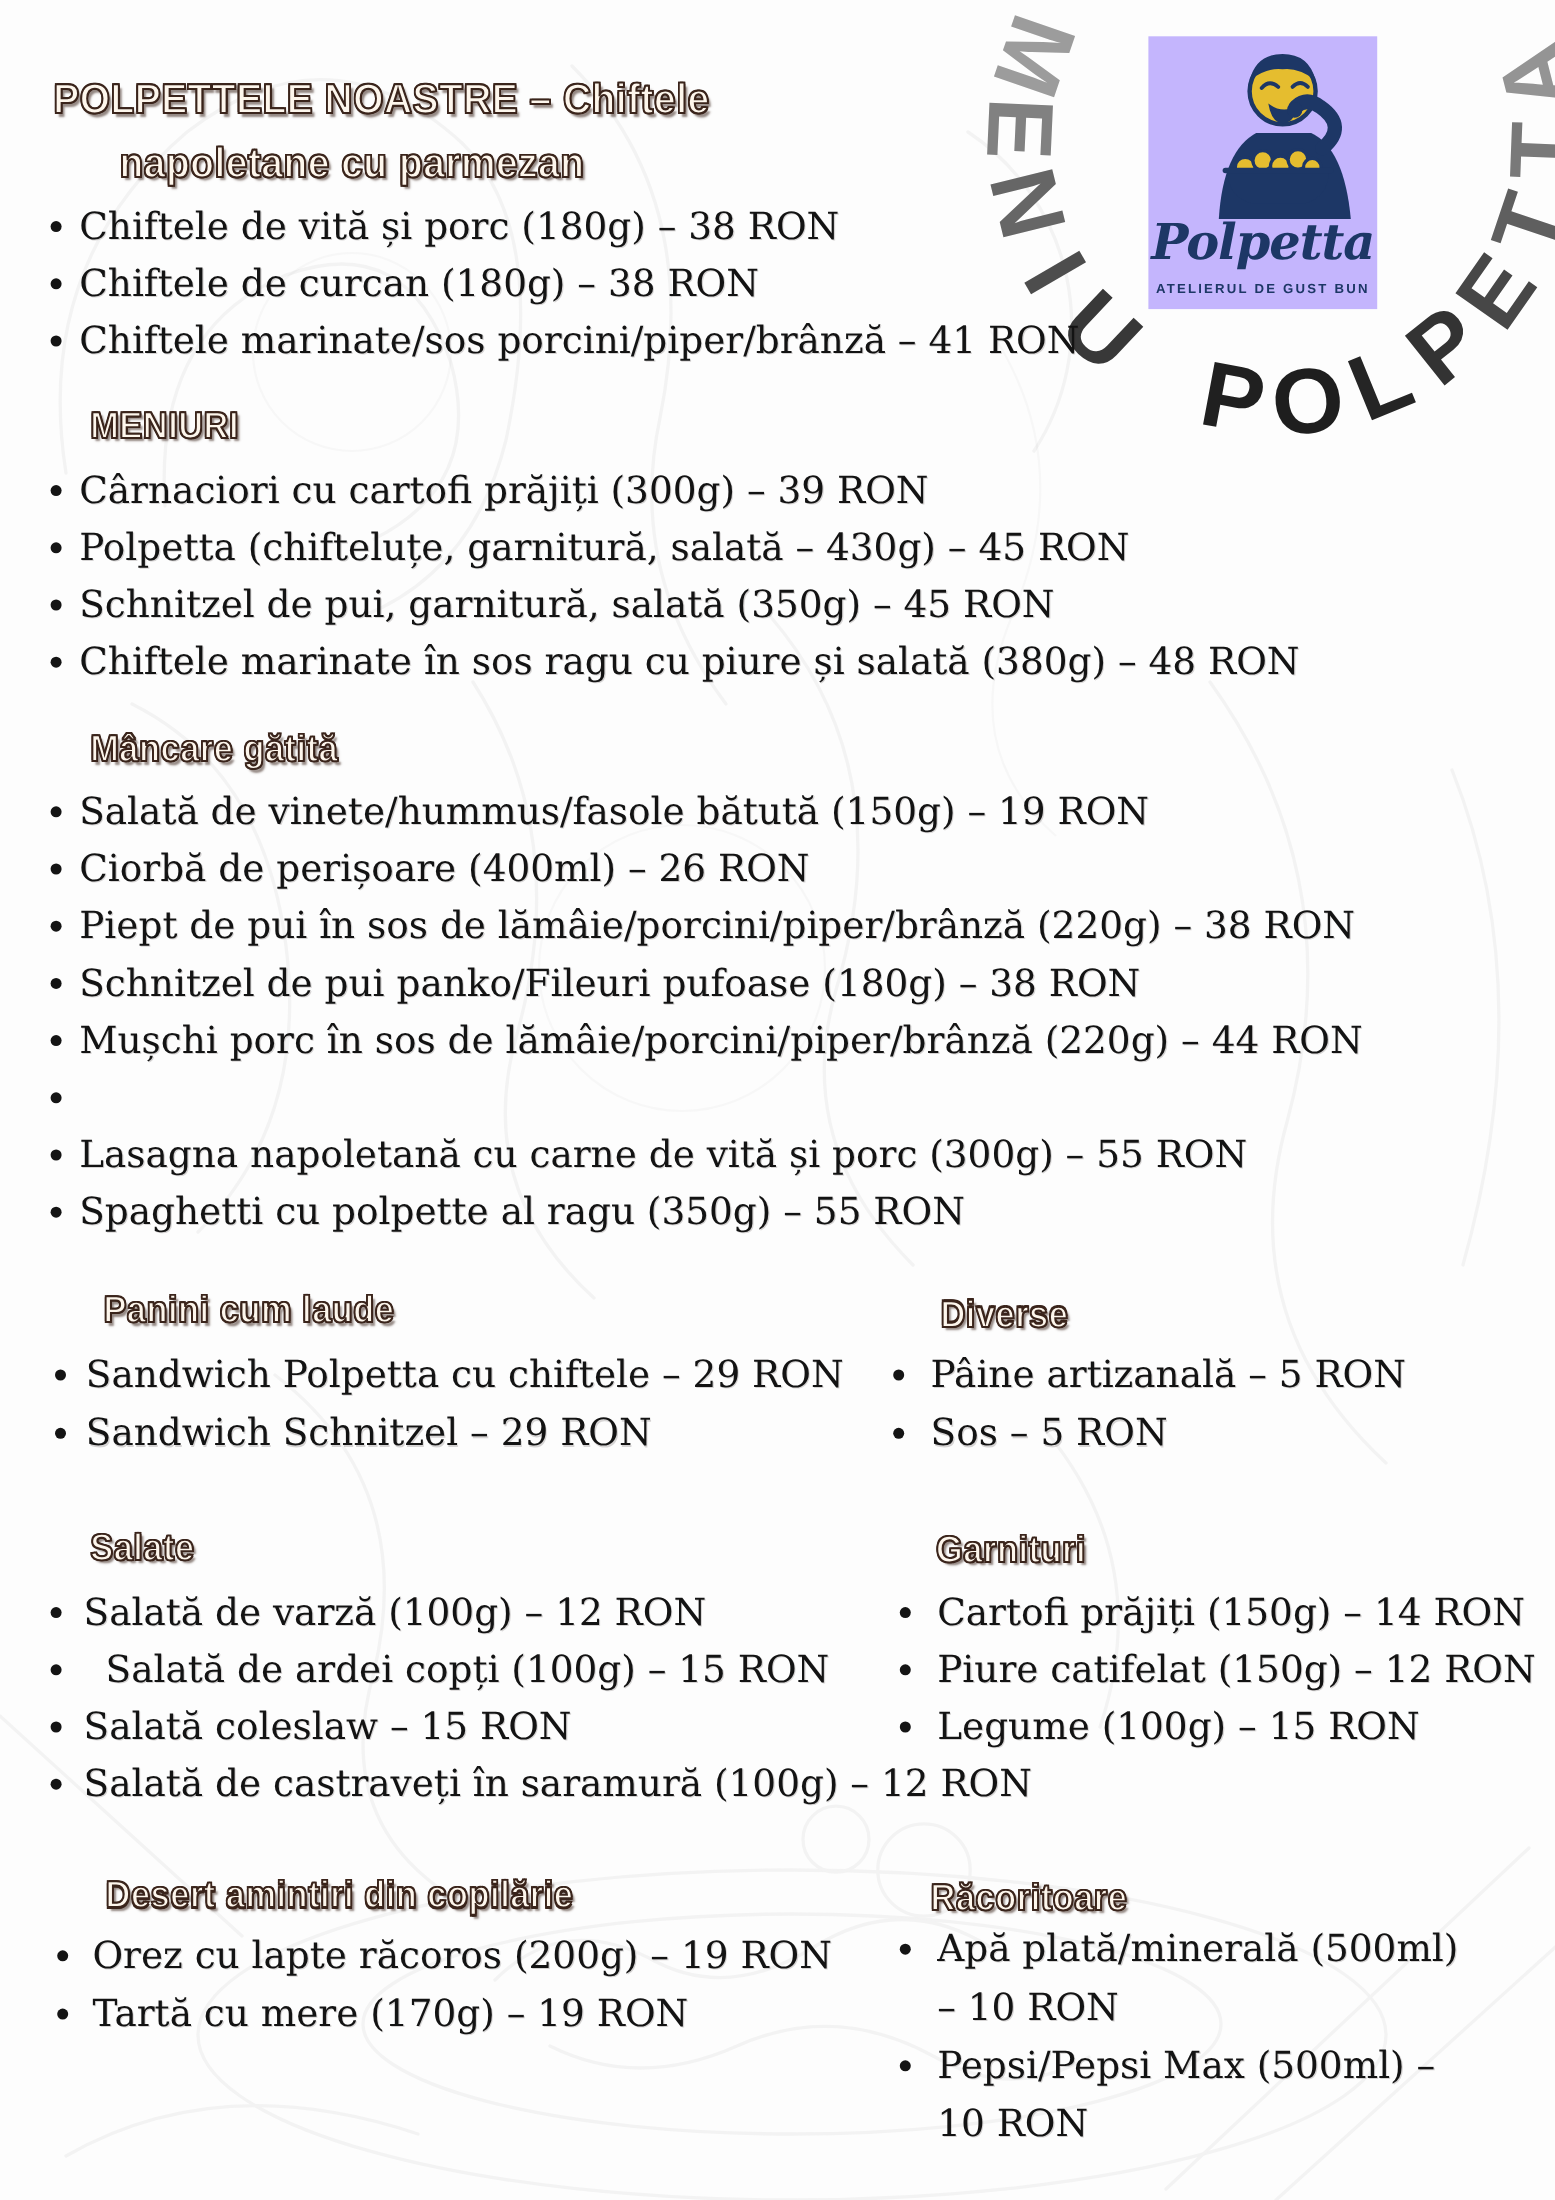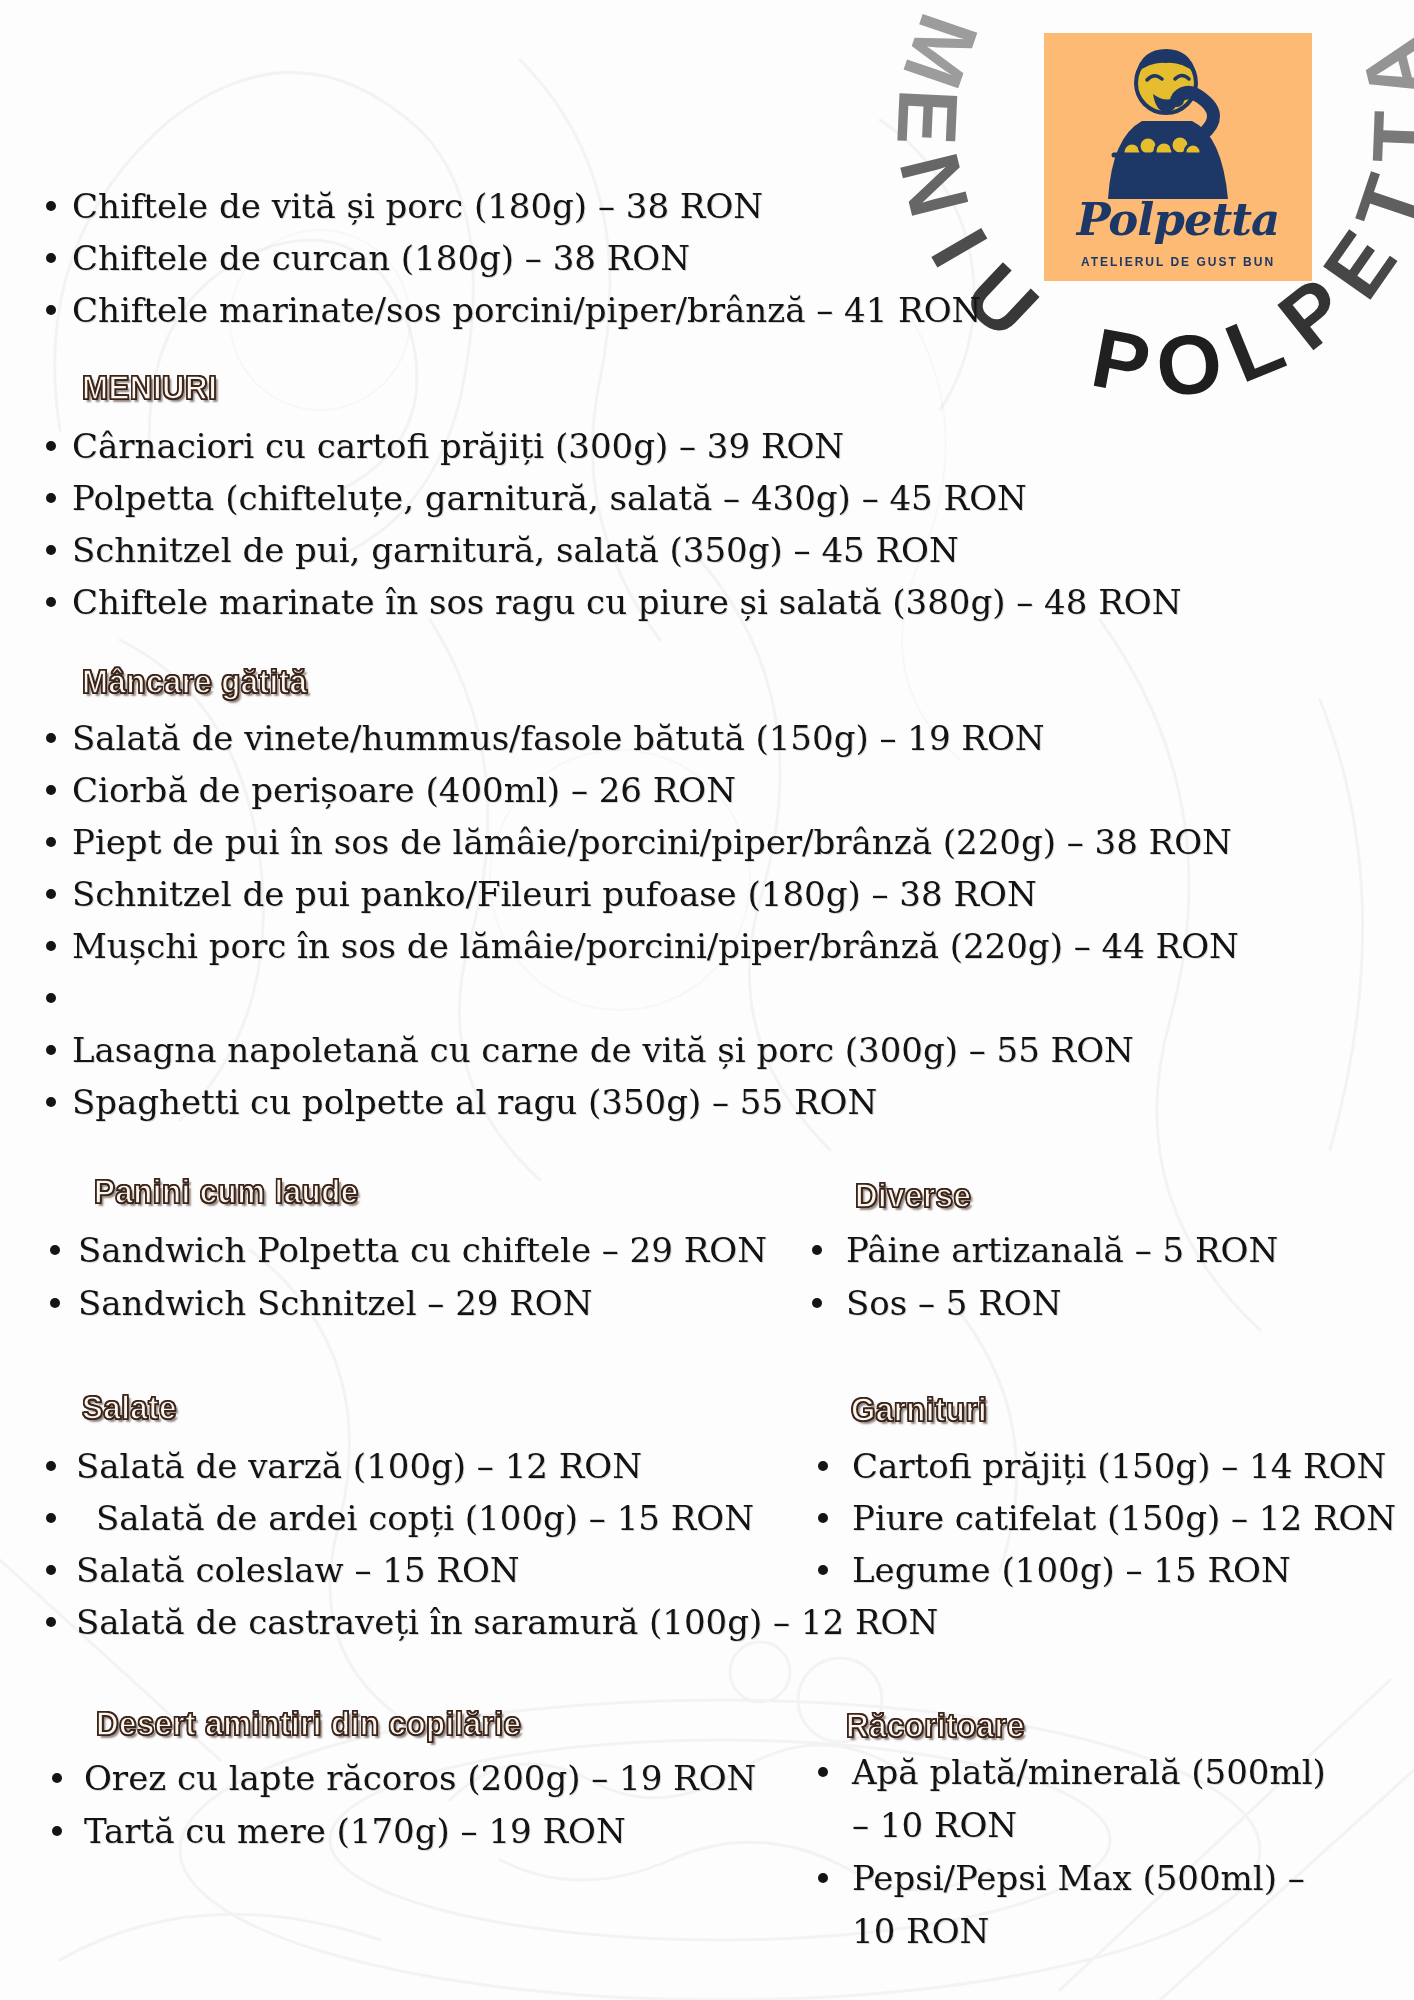--- a/index.html
+++ b/index.html
@@ -42,22 +42,22 @@
     position:absolute; top:17px; width:10px; height:10px;
     border-radius:50%; background:#141414;
   }
   .mtext {
     position:absolute; top:0; font-size:34px; line-height:44px; color:#131313;
     white-space:nowrap; text-shadow:1px 1px 0 rgba(40,30,25,.18);
   }
 
   
   .logo {
-    position:absolute; left:1044px; top:33px; width:268px; height:248px;
-    background:#fdba74; z-index:3; text-align:center;
+    position:absolute; left:1044px; top:33px; width:208px; height:248px;
+    background:#c4b5fd; z-index:3; text-align:center;
   }
   .logo-script {
     position:absolute; left:0; right:0; top:160px;
     font-family:"DejaVu Serif", serif; font-style:italic; font-weight:bold;
     font-size:45px; color:#1d3766; letter-spacing:-1px;
   }
   .logo-tagline {
     position:absolute; left:0; right:0; top:222px;
     font-family:"Liberation Sans", sans-serif; font-weight:bold;
     font-size:12px; letter-spacing:2px; color:#1d3766;
@@ -134,20 +134,24 @@
           <circle cx="113" cy="113" r="8"></circle>
         </g>
         <path d="M36,116 Q36,140 58,146 L106,146 Q128,140 128,116 Z" fill="#1d3766"></path>
         <path d="M34,116 L130,116" stroke="#1d3766" stroke-width="5" stroke-linecap="round"></path>
       </g>
     </svg>
     <div class="logo-script">Polpetta</div>
     <div class="logo-tagline">ATELIERUL DE GUST BUN</div>
   </div>
 
+  <div class="title-box">
+    <span class="title-line">POLPETTELE NOASTRE – Chiftele</span>
+    <span class="title-line">napoletane cu parmezan</span>
+  </div>
 
   <div class="heading" style="left:82px;top:368px">MENIURI</div>
   <div class="heading" style="left:82px;top:662px">Mâncare gătită</div>
   <div class="heading" style="left:94px;top:1172px">Panini cum laude</div>
   <div class="heading" style="left:855px;top:1176px">Diverse</div>
   <div class="heading" style="left:82px;top:1388px">Salate</div>
   <div class="heading" style="left:851px;top:1390px">Garnituri</div>
   <div class="heading" style="left:96px;top:1704px">Desert amintiri din copilărie</div>
   <div class="heading" style="left:846px;top:1706px">Răcoritoare</div>
 

